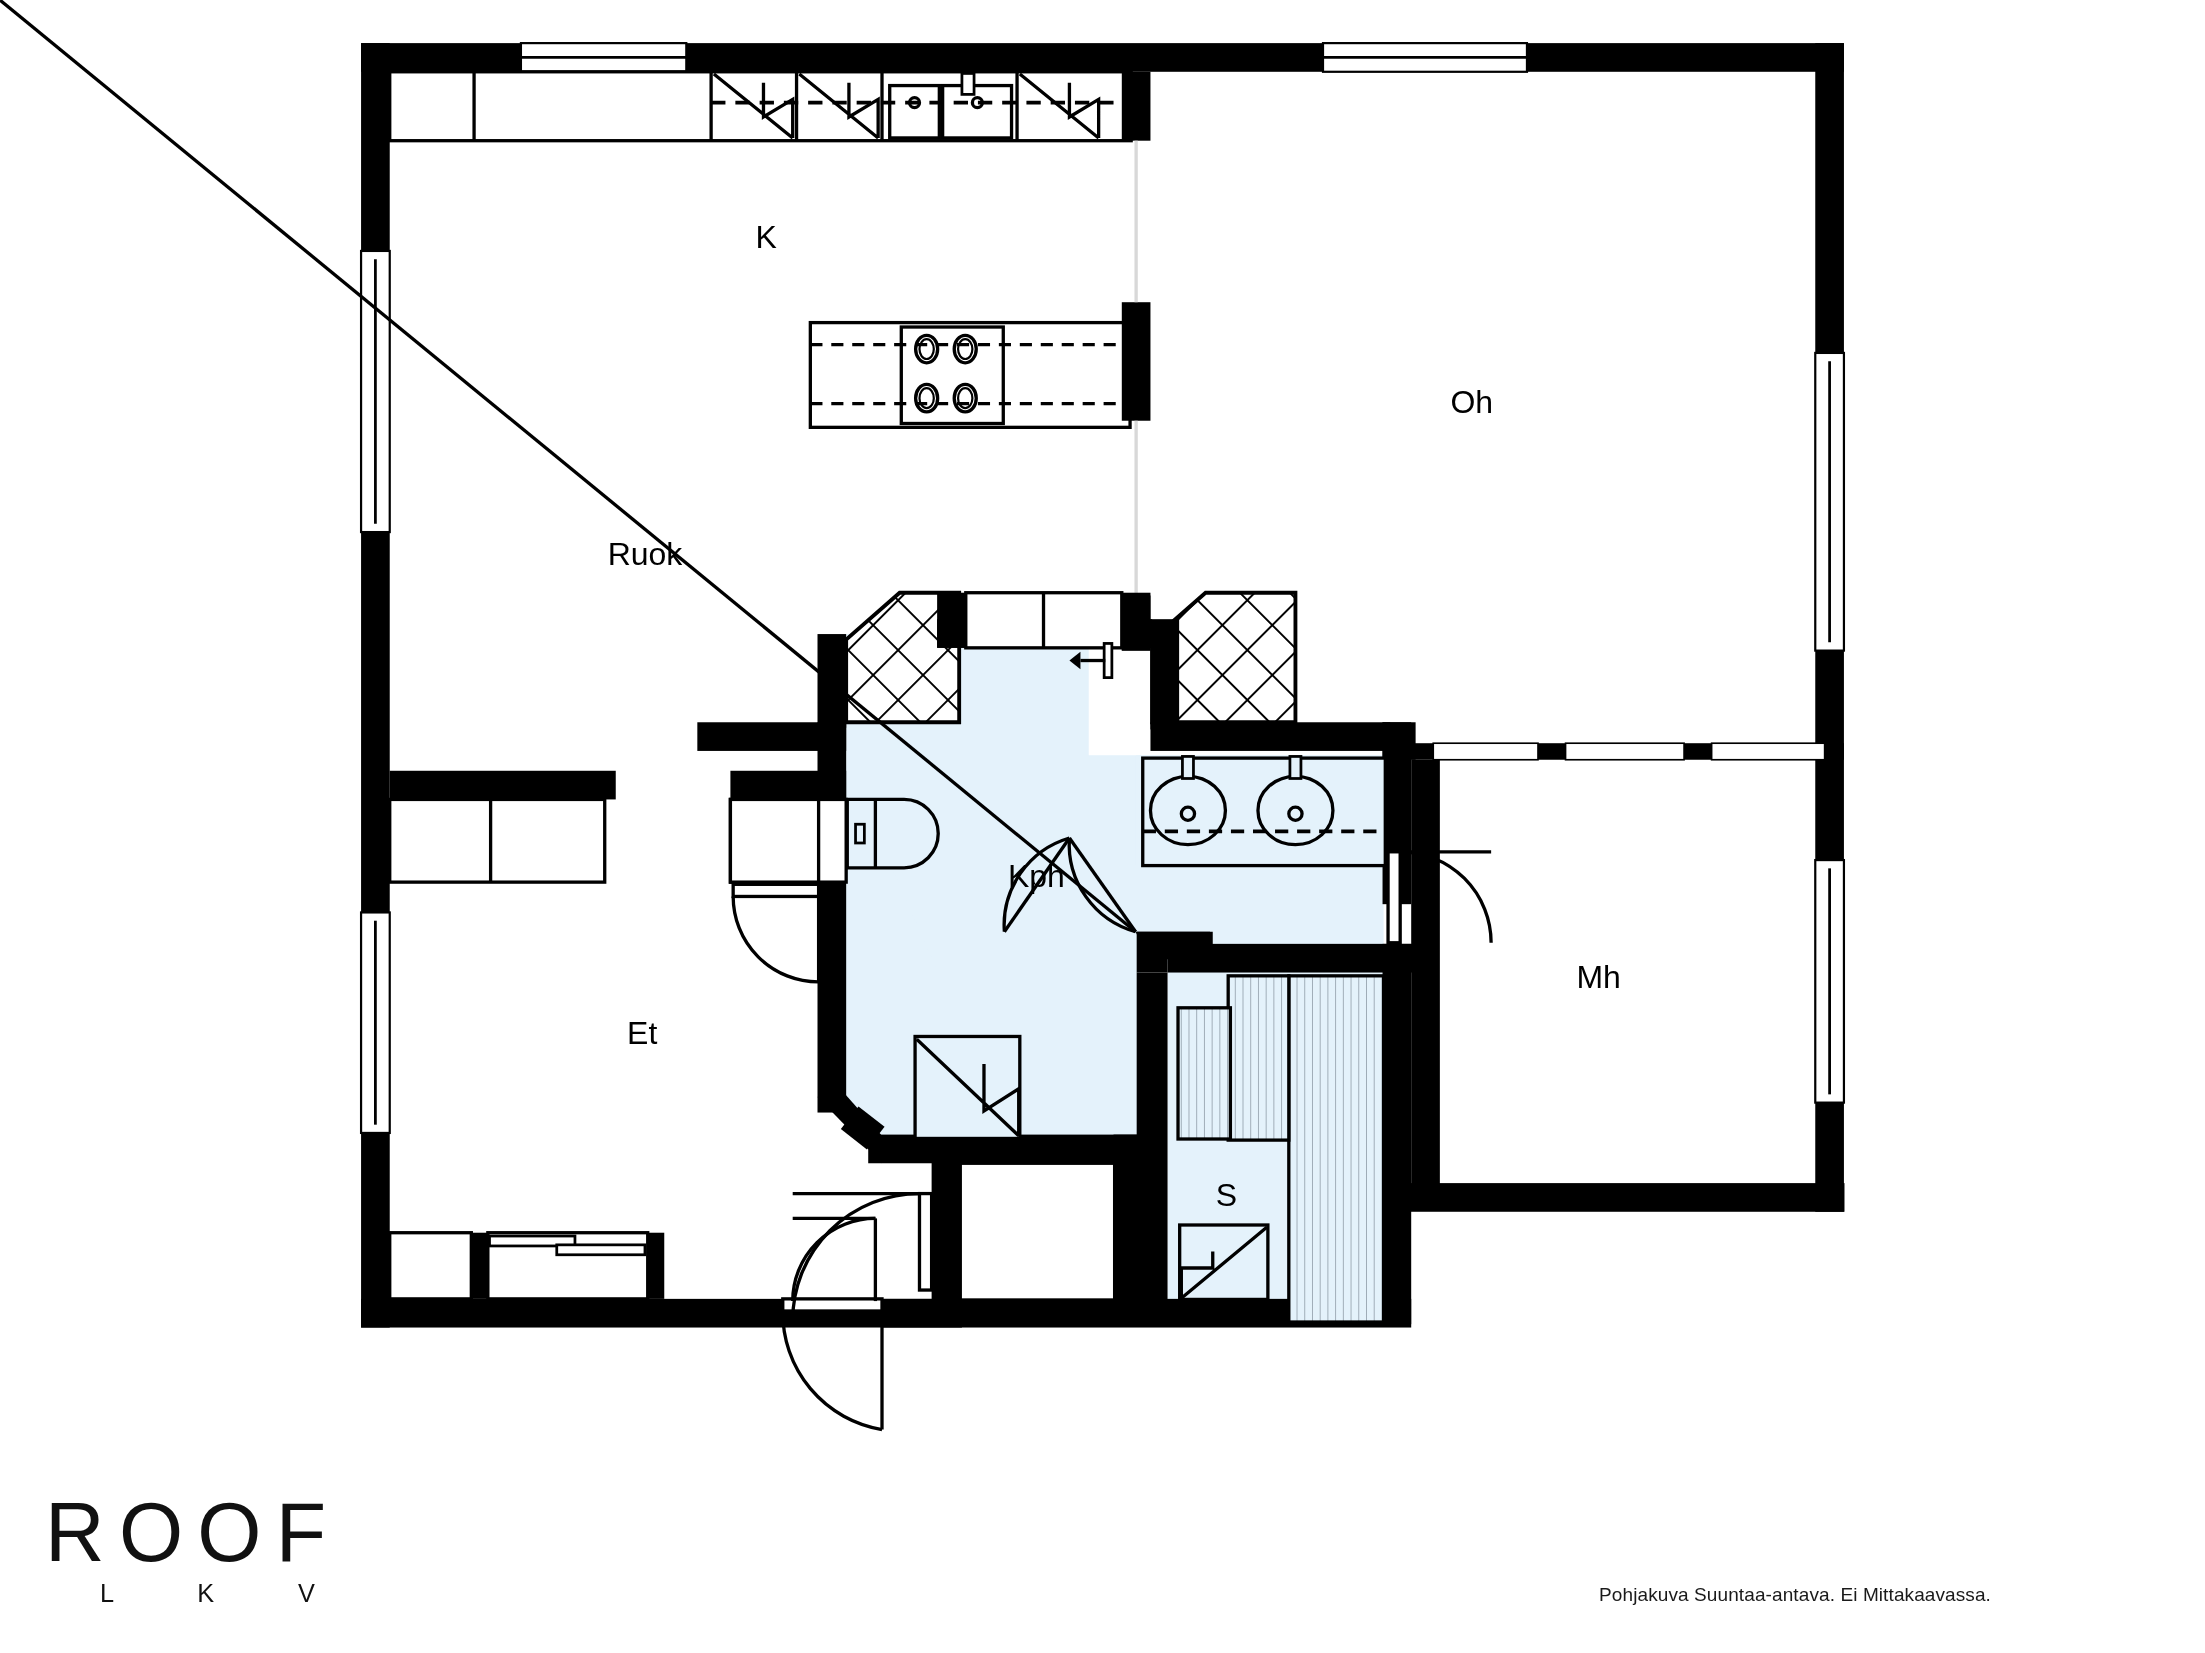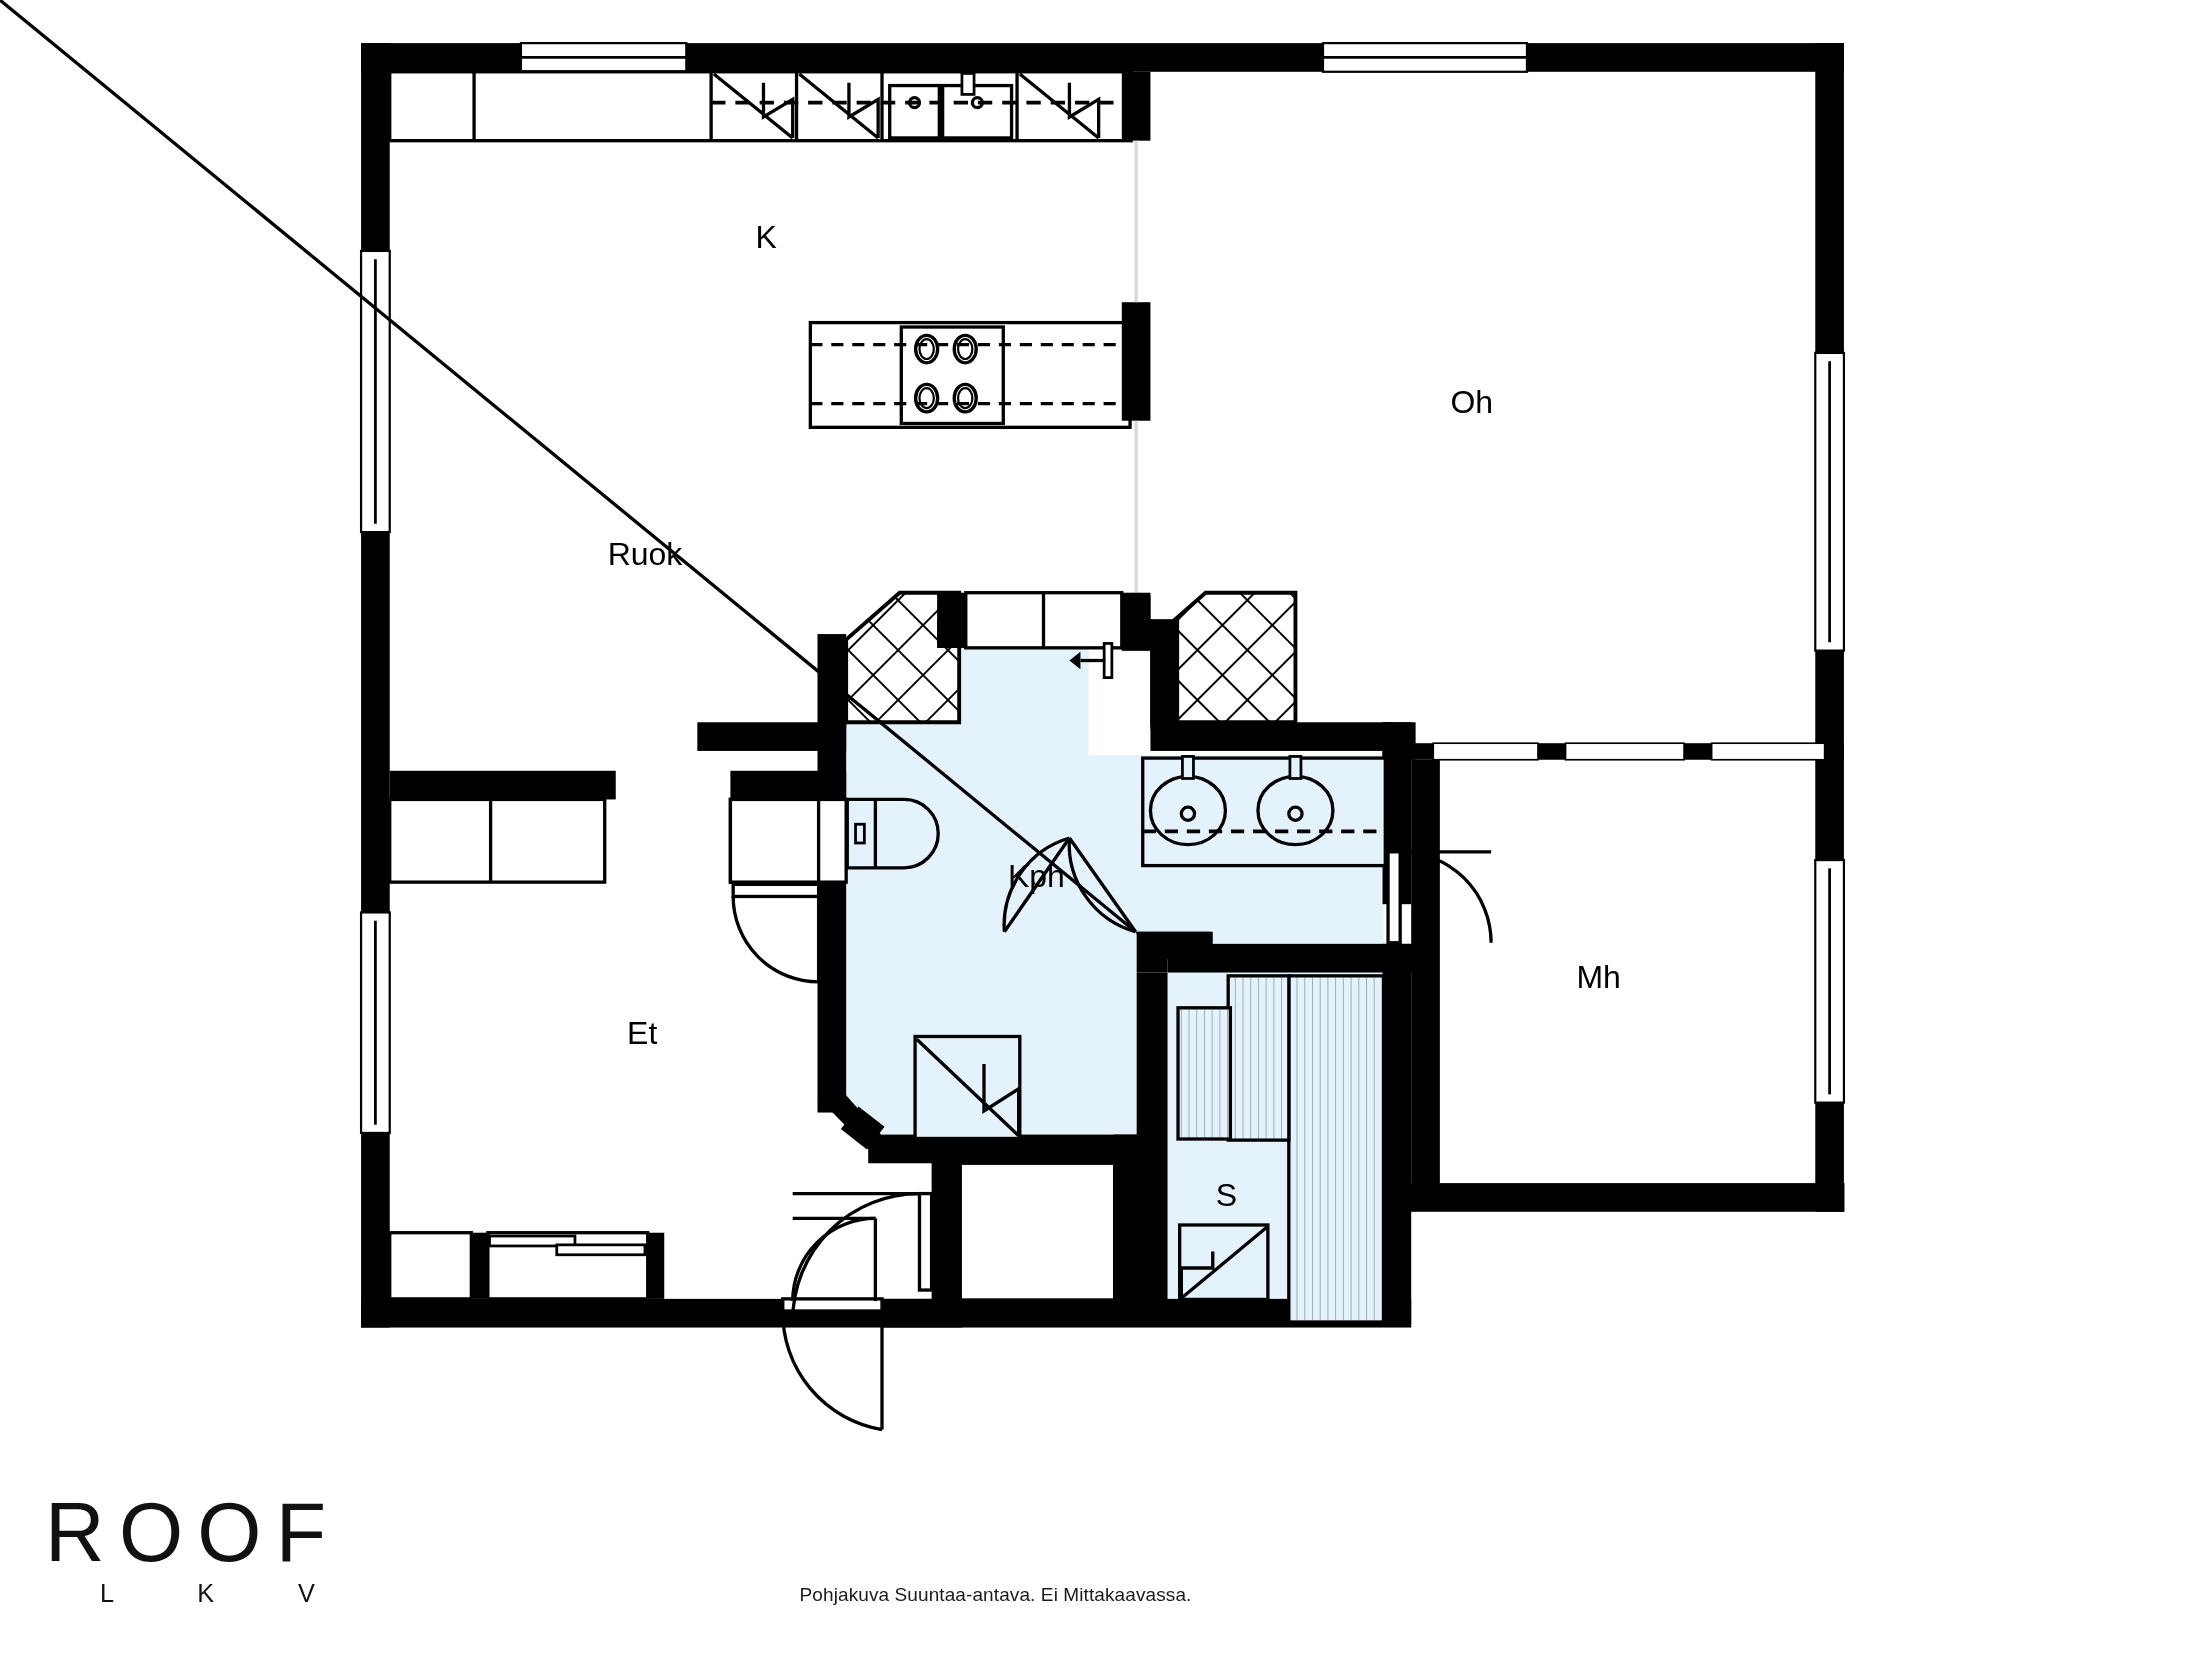--- a/index.html
+++ b/index.html
@@ -31,21 +31,21 @@
     font-size: 58px;
     fill: #000000;
     text-anchor: middle;
     dominant-baseline: middle;
   }
   .footer-note {
     position: absolute;
     left: 0;
     top: 1584px;
     width: 1991px;
-    text-align: center;
+    text-align: right;
     font-family: "Liberation Sans", sans-serif;
     font-size: 19px;
     color: #1a1a1a;
     letter-spacing: 0.1px;
   }
   #brand-logo {
     position: absolute;
     left: 39px;
     top: 1489px;
     width: 474px;

